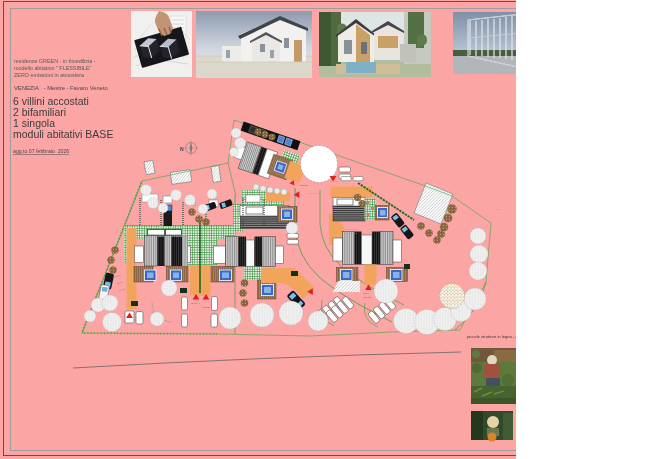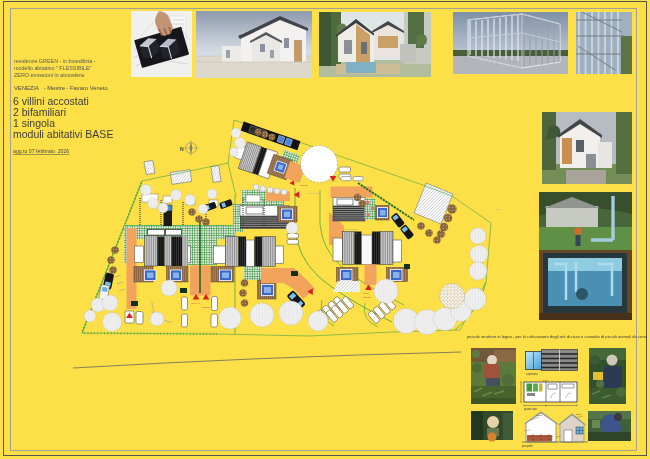--- a/index.html
+++ b/index.html
@@ -1,16 +1,16 @@
 <!DOCTYPE html>
 <html><head>
 <meta charset="utf-8">
 <style>
 html,body{margin:0;padding:0;background:#fff;}
-#page{position:relative;width:650px;height:459px;background:#fde047;font-family:"Liberation Sans",sans-serif;overflow:hidden;}
+#page{position:relative;width:516px;height:459px;background:#fca5a5;font-family:"Liberation Sans",sans-serif;overflow:hidden;}
 svg{position:absolute;top:0;left:0;}
 </style>
 </head>
 <body>
 <div id="page">
 <svg width="650" height="459" viewBox="0 0 650 459">
 <defs>
 <pattern id="grid" width="2.4" height="2.4" patternUnits="userSpaceOnUse">
   <rect width="2.4" height="2.4" fill="#e7f3e3"></rect>
   <path d="M0,0H2.4M0,0V2.4" stroke="#3e9242" stroke-width="1.2" fill="none"></path>

